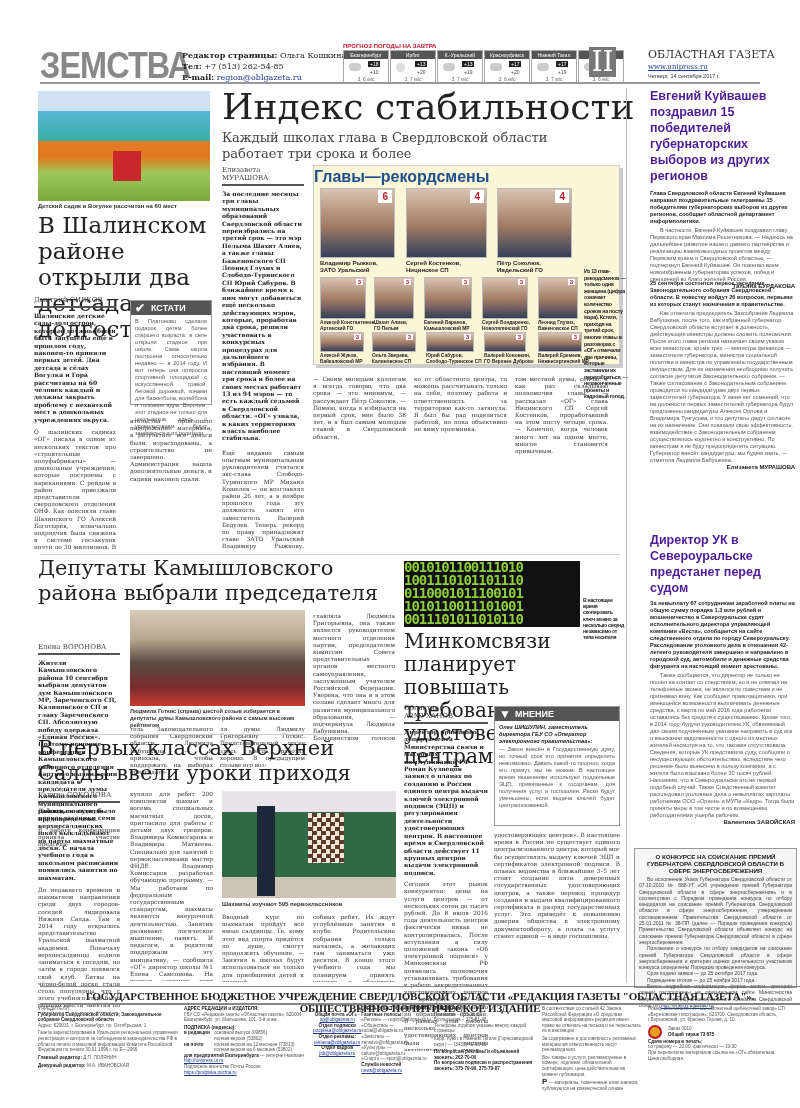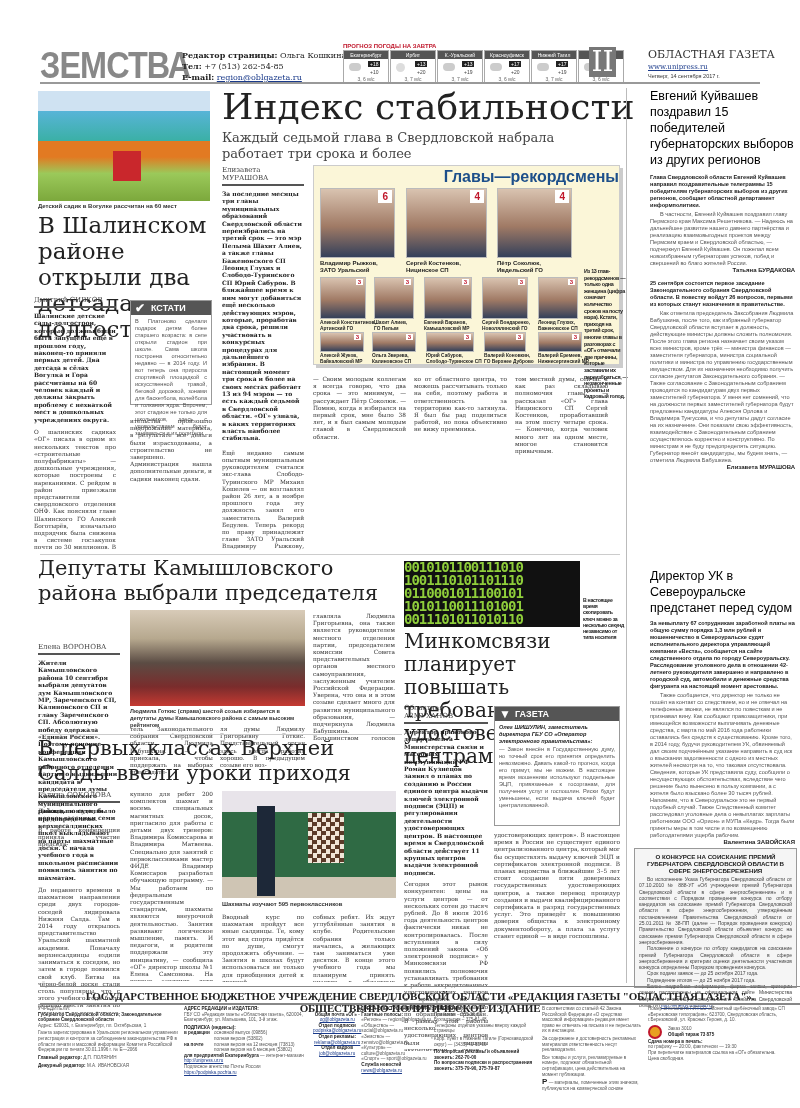--- a/index.html
+++ b/index.html
@@ -7,48 +7,48 @@
 .abs{position:absolute}
 .serif{font-family:"DejaVu Serif",serif}
 .txt{font-size:5.8px;line-height:7.2px;color:#333;text-align:justify}
 .lead{font-size:6px;line-height:7.4px;font-weight:bold;color:#222}
 .byline{font-size:7px;color:#444;border-bottom:2px solid #555;padding-bottom:2px;margin-bottom:4px}
 .cond{font-family:"Liberation Sans",sans-serif;font-weight:bold;letter-spacing:-0.3px}
 
 .sect{left:40px;top:45px;font-family:"Liberation Sans",sans-serif;font-weight:bold;font-size:36px;color:#888;letter-spacing:-1px;transform:scaleX(0.9);transform-origin:left}
 .editor{left:182px;top:50px;font-size:8px;line-height:11px}
 .editor b{font-weight:bold}
-.editor a{color:#1a3a8a;text-decoration:underline}
+.editor a{color:#1a3a8a;}
 .hr{left:40px;height:2px;background:#999}
 .wx{left:343px;top:43px}
 .wx-title{font-size:6px;color:#c0182c;font-weight:bold;font-family:"Liberation Sans",sans-serif}
 .wx-row{display:flex;margin-top:1px}
 .wx-cell{width:46px;border:1px solid #aaa;margin-right:1px;font-family:"Liberation Sans",sans-serif}
 .wx-city{background:#555;color:#fff;font-size:5px;text-align:center;padding:1px 0}
 .wx-body{height:24px;position:relative;font-size:5px;text-align:center;color:#444}
 .wx-ico{position:absolute;left:5px;top:4px;width:12px;height:8px;background:#ccc;border-radius:6px}
 .wx-hi{position:absolute;left:24px;top:2px;background:#222;color:#fff;font-size:5px;padding:0 2px}
 .wx-lo{position:absolute;left:26px;top:10px;font-size:5px}
 .wx-wind{position:absolute;left:0;right:0;bottom:1px;font-size:5px;color:#666}
 .pageno{left:589px;top:47px;width:27px;height:30px;background:#777;color:#fff;font-size:28px;text-align:center;line-height:30px;font-family:"DejaVu Serif",serif}
 .paper{left:648px;top:48px;font-size:11px;color:#333}
 .paper .url{font-size:7px;color:#1a3a8a;text-decoration:underline;display:block;margin-top:2px}
 .paper .date{font-size:5.5px;color:#333;display:block;margin-top:2px;font-family:"Liberation Sans",sans-serif}
 
 .photo{background:linear-gradient(135deg,#6aa6d8,#3d9a8e 40%,#e07a2a 70%,#7bb34a)}
 .cap{font-family:"Liberation Sans",sans-serif;font-size:6px;font-weight:bold;color:#333}
 .h1big{font-size:36px;line-height:38px;color:#222;font-family:"DejaVu Serif",serif}
 .h2{font-size:22px;line-height:24px;color:#222;font-family:"DejaVu Serif",serif}
-.rhead{font-family:"Liberation Sans",sans-serif;font-weight:normal;font-size:12.5px;line-height:16px;color:#000000}
+.rhead{font-family:"Liberation Sans",sans-serif;font-weight:bold;font-size:12.5px;line-height:16px;color:#4c1d95}
 .rlead{font-family:"Liberation Sans",sans-serif;font-weight:bold;font-size:5.6px;line-height:7px;color:#222}
 .rtxt{font-family:"Liberation Sans",sans-serif;font-size:5.6px;line-height:7px;color:#555}
 .rsig{font-family:"Liberation Sans",sans-serif;font-weight:bold;font-size:6px;text-align:right;color:#222}
 
 .info{left:313px;top:165px;width:307px;height:200px;background:#fbf6d8;border:1px solid #ccc;box-shadow:3px 3px 0 #ccc}
-.info-title{text-align:right;font-family:"Liberation Sans",sans-serif;font-weight:bold;font-size:16px;color:#1d4f8a;margin-top:2px}
+.info-title{text-align:left;font-family:"Liberation Sans",sans-serif;font-weight:bold;font-size:16px;color:#1d4f8a;margin-top:2px}
 .face{position:absolute;background:linear-gradient(180deg,#d9c3b0,#a07a65 55%,#34405a);border:1px solid #bbb}
 .badge{position:absolute;top:1px;right:2px;background:#fff;color:#c0182c;font-weight:bold;font-family:"Liberation Sans",sans-serif;font-size:6px;padding:0 2px}
 .badge.big{font-size:10px;padding:1px 4px}
 .fname{position:absolute;font-family:"Liberation Sans",sans-serif;font-weight:bold;font-size:4.8px;line-height:5.5px;color:#222}
 .fname.big{font-size:6px;line-height:7px}
 .box-kstati{left:130px;top:300px;width:82px;height:105px;border:1px solid #999;background:#fff}
 .box-head{background:#555;color:#fff;font-family:"Liberation Sans",sans-serif;font-weight:bold;font-size:9px;padding:2px 4px 2px 20px;position:relative}
 .box-head .ic{position:absolute;left:4px;top:0;font-size:12px;color:#fff}
 .mnenie{left:494px;top:706px;width:126px;height:120px;border:1px solid #999;background:#fff}
 .contest{left:634px;top:848px;width:163px;height:140px;border:1px solid #999;background:#f5f5f5;padding:4px}
@@ -149,21 +149,21 @@
   <div class="lead">Шалинские детские сады-долгострои, которые должны были быть запущены ещё в прошлом году, наконец-то приняли первых детей. Два детсада в сёлах Вогулка и Гора рассчитаны на 60 человек каждый и должны закрыть проблему с нехваткой мест в дошкольных учреждениях округа.</div>
   <div class="txt" style="margin-top:6px;height:120px;overflow:hidden">О шалинских садиках «ОГ» писала в одном из нескольких текстов про «строительные полуфабрикаты» — дошкольные учреждения, которые построены с нареканиями. С рейдом в район приезжали представители свердловского отделения ОНФ. Как поясняли главе Шалинского ГО Алексей Боготырёв, изначально подрядчик была снижена в системе госзакупок почти до 30 миллионов. В ходе стро-</div>
 </div>
 <div class="abs box-kstati">
   <div class="box-head"><span class="ic">✔</span><span>КСТАТИ</span></div>
   <div class="rtxt" style="padding:3px 4px;text-align:justify">В Платоново сделали подарок детям более старшего возраста: в селе открыли стадион при школе. Сама школа построена относительно недавно — в 2014 году. И вот теперь она приросла спортивной площадкой с искусственной травой, беговой дорожкой, зонами для баскетбола, волейбола и толкания ядра. Впрочем, этот стадион не только для школьников, здесь с удовольствием будут заниматься и их родители.</div>
 </div>
 <div class="abs txt" style="left:130px;top:418px;width:82px;height:126px;overflow:hidden">ительства произошло подорожание материала, в результате все деньги были израсходованы, а строительство не завершено. Администрация нашла дополнительные деньги, и садики наконец сдали.</div>
 
 <div class="abs h1big" style="left:222px;top:88px;font-size:36px">Индекс стабильности</div>
-<div class="abs serif" style="left:222px;top:130px;width:390px;font-size:13px;line-height:16px;color:#444">Каждый седьмой глава в Свердловской набрала работает три срока и более</div>
+<div class="abs serif" style="left:222px;top:130px;width:390px;font-size:13px;line-height:16px;color:#444">Каждый школах глава в Свердловской области работает три срока и более</div>
 <div class="abs" style="left:222px;top:166px;width:82px">
   <div class="byline">Елизавета МУРАШОВА</div>
   <div class="lead">За последние месяцы три главы муниципальных образований Свердловской области переизбрались на третий срок — это мэр Пелыма Шахит Алиев, а также главы Баженовского СП Леонид Глухих и Слободо-Туринского СП Юрий Сабуров. В ближайшее время к ним могут добавиться ещё несколько действующих мэров, которые, проработав два срока, решили участвовать в конкурсных процедурах для дальнейшего избрания. В настоящий момент три срока и более на своих местах работает 13 из 94 мэров — то есть каждый седьмой в Свердловской области. «ОГ» узнала, в каких территориях власть наиболее стабильна.</div>
   <div class="txt" style="margin-top:8px;height:100px;overflow:hidden">Ещё недавно самым опытным муниципальным руководителем считался экс-глава Слободо-Туринского МР Михаил Кошелев — он возглавлял район 26 лет, а в ноябре прошлого года эту должность занял его заместитель Валерий Бедулев. Теперь рекорд по праву принадлежит главе ЗАТО Уральский Владимиру Рыжкову, который работает 25 лет — шесть сроков.</div>
 </div>
 
 <div class="abs info">
   <div class="info-title">Главы—рекордсмены</div>
 
   <div class="face" style="left:6px;top:22px;width:75px;height:70px">
@@ -271,21 +271,21 @@
   <div class="rhead">Евгений Куйвашев поздравил 15 победителей губернаторских выборов из других регионов</div>
   <div class="rlead" style="margin-top:6px">Глава Свердловской области Евгений Куйвашев направил поздравительные телеграммы 15 победителям губернаторских выборов из других регионов, сообщает областной департамент информполитики.</div>
   <div class="rtxt" style="margin-top:2px;text-indent:10px">В частности, Евгений Куйвашев поздравил главу Пермского края Максима Решетникова. — Надеюсь на дальнейшее развитие нашего давнего партнёрства и реализацию взаимовыгодных проектов между Пермским краем и Свердловской областью, — подчеркнул Евгений Куйвашев. Он пожелал всем новоизбранным губернаторам успехов, побед и свершений во благо жителей России.</div>
   <div class="rsig">Татьяна БУРДАКОВА</div>
 </div>
 <div class="abs" style="left:650px;top:276px;width:145px">
   <div class="rlead" style="margin-top:4px">25 сентября состоится первое заседание Законодательного собрания Свердловской области. В повестку войдут 26 вопросов, первыми из которых станут назначения в правительстве.</div>
   <div class="rtxt" style="margin-top:2px;text-indent:10px">Как отметила председатель Заксобрания Людмила Бабушкина, после того, как избранный губернатор Свердловской области вступает в должность, действующие министры должны сложить полномочия. После этого глава региона назначает своим указом всех министров, кроме трёх — министра финансов — заместителя губернатора, министра социальной политики и министра по управлению государственным имуществом. Для их назначения необходимо получить согласие депутатов Законодательного собрания. — Также согласование с Законодательным собранием проводится по кандидатурам двух первых заместителей губернатора. У меня нет сомнений, что на должности первых заместителей губернатора будут предложены кандидатуры Алексея Орлова и Владимира Тунгусова, и что депутаты дадут согласие на их назначение. Они показали свою эффективность, взаимодействие с Законодательным собранием осуществлялось корректно и конструктивно. По министрам я не буду предопределять ситуацию. Губернатор внесёт кандидатуры, мы будем знать, — отметила Людмила Бабушкина.</div>
   <div class="rsig">Елизавета МУРАШОВА</div>
 </div>
-<div class="abs" style="left:650px;top:568px;width:145px">
+<div class="abs" style="left:650px;top:532px;width:145px">
   <div class="rhead">Директор УК в Североуральске предстанет перед судом</div>
   <div class="rlead" style="margin-top:4px">За невыплату 67 сотрудникам заработной платы на общую сумму порядка 1,3 млн рублей и мошенничество в Североуральске судят исполнительного директора управляющей компании «Веста», сообщается на сайте следственного отдела по городу Североуральску. Расследование уголовного дела в отношении 42-летнего руководителя завершено и направлено в городской суд, автомобили и денежные средства фигуранта на настоящий момент арестованы.</div>
   <div class="rtxt" style="margin-top:2px;text-indent:10px">Также сообщается, что директор не только не пошёл на контакт со следствием, но и не отвечал на телефонные звонки, не являлся по повесткам и не признавал вину. Как сообщают правозащитники, при имеющейся возможности выплачивать денежные средства, с марта по май 2016 года работники оставались без средств к существованию. Кроме того, в 2014 году, будучи руководителем УК, обвиняемый дал своим подчинённым указание направить в суд иск о взыскании задолженности с одного из местных жителей несмотря на то, что таковая отсутствовала. Сведения, которые УК представила суду, сообщили о несуществующих обстоятельствах, вследствие чего решение было вынесено в пользу компании, а с жителя было взыскано более 30 тысяч рублей. Напомним, что в Североуральске это не первый подобный случай. Также Следственный комитет расследовал уголовные дела о невыплатах зарплаты работникам ООО «Орион» и МУПа «Кедр». Тогда были приняты меры в том числе и по возмещению работодателями ущерба рабочим.</div>
   <div class="rsig">Валентина ЗАВОЙСКАЯ</div>
 </div>
 
 <div class="abs hr" style="top:554px;width:580px;background:#ccc;height:1px"></div>
 <div class="abs h2" style="left:38px;top:556px;width:360px;font-size:21px;line-height:25px">Депутаты Камышловского района выбрали председателя</div>
 <div class="abs" style="left:38px;top:643px;width:82px">
   <div class="byline">Елена ВОРОНОВА</div>
@@ -300,21 +300,21 @@
 
 <div class="abs matrix" style="left:404px;top:561px;width:176px;height:66px">0010101100111010<br>1001110101101110<br>0110001011100101<br>1010110011101001<br>0011101011010110</div>
 <div class="abs cond" style="left:583px;top:597px;width:42px;font-size:5.2px;line-height:6.2px;color:#222">В настоящее время скопировать ключ можно за несколько секунд независимо от типа носителя</div>
 <div class="abs h2" style="left:404px;top:630px;width:222px;font-size:20px;line-height:23px">Минкомсвязи планирует повышать требования к удостоверяющим центрам</div>
 <div class="abs" style="left:404px;top:704px;width:84px">
   <div class="byline">Областная АЗМУХАНОВ</div>
   <div class="lead">Директор правового департамента Министерства связи и массовых коммуникаций РФ Роман Кузнецов заявил о планах по созданию в России единого центра выдачи ключей электронной подписи (ЭЦП) и регулирования деятельности удостоверяющих центров. В настоящее время в Свердловской области действует 11 крупных центров выдачи электронной подписи.</div>
   <div class="txt" style="margin-top:5px;height:170px;overflow:hidden">Сегодня этот рынок конкурентен: цены на услуги центров — от нескольких сотен до тысяч рублей. До 8 июля 2016 года деятельность центров фактически никак не контролировалась. После вступления в силу положений закона «Об электронной подписи» у Минкомсвязи РФ появились полномочия устанавливать требования к работе аккредитованных удостоверяющих центров и проверять их как планово, так и внепланово по обращениям граждан. В рамках этой работы несколько удостоверяющих центров были лишены аккредитации в связи с допущенными ими нарушениями. По словам Романа Кузнецова, «в дальнейшем планируется постепенно повышать требования к удостоверяющим</div>
 </div>
 <div class="abs mnenie">
-  <div class="box-head"><span class="ic">▼</span><span>ГАЗЕТА</span></div>
+  <div class="box-head"><span class="ic">▼</span><span>МНЕНИЕ</span></div>
   <div class="rlead" style="padding:3px 4px 0;font-style:italic">Олег ШИШУЛИН, заместитель директора ГБУ СО «Оператор электронного правительства»:</div>
   <div class="rtxt" style="padding:1px 4px;text-align:justify">— Закон внесён в Государственную думу, но точный срок его принятия определить невозможно. Давать какой-то прогноз, когда его примут, мы не можем. В настоящее время мошенники используют поддельные ЭЦП, привязанные к госорганам, для получения услуг и госпошлин. Риски будут уменьшены, если выдача ключей будет централизованной.</div>
 </div>
 <div class="abs txt" style="left:494px;top:832px;width:126px;height:148px;overflow:hidden">удостоверяющих центров». В настоящее время в России не существует единого централизованного центра, который мог бы осуществлять выдачу ключей ЭЦП и сертификатов электронной подписи. В планах ведомства в ближайшие 3–5 лет стоит создание пяти доверенных государственных удостоверяющих центров, а также перевод процедур создания и выдачи квалифицированного сертификата в разряд государственных услуг. Это приведёт к повышению доверия общества к электронному документообороту, а плата за услугу станет единой — в виде госпошлины.</div>
 
 <div class="abs hr" style="top:734px;width:362px;background:#ccc;height:1px"></div>
 <div class="abs h2" style="left:38px;top:736px;width:362px;font-size:21px;line-height:25px">В первых классах Верхней Салды ввели уроки приходя</div>
 <div class="abs" style="left:38px;top:791px;width:82px">
   <div class="byline">Галина СОКОЛОВА</div>
   <div class="lead">Дважды в неделю первоклассники семи верхнесалдинских школ выкладывают на парты шахматные доски. С начала учебного года в школьном расписании появились занятия по шахматам.</div>

